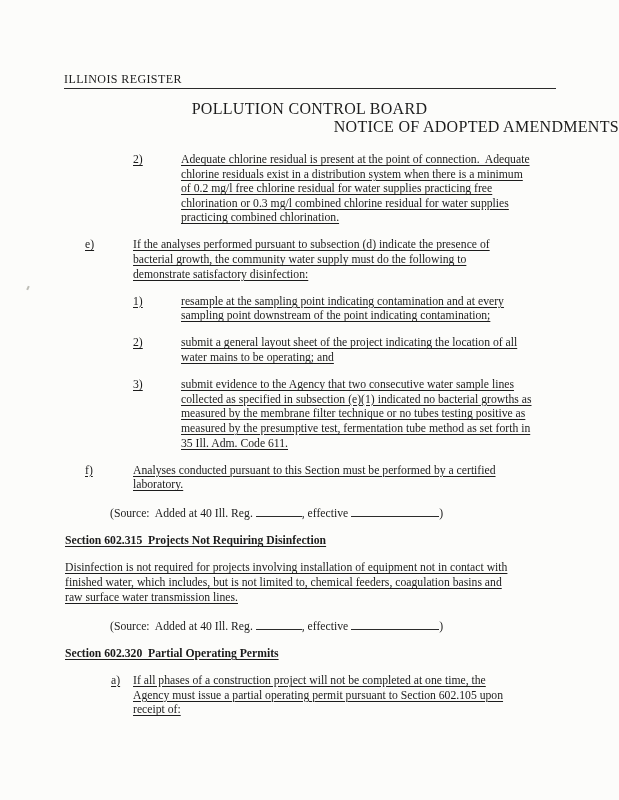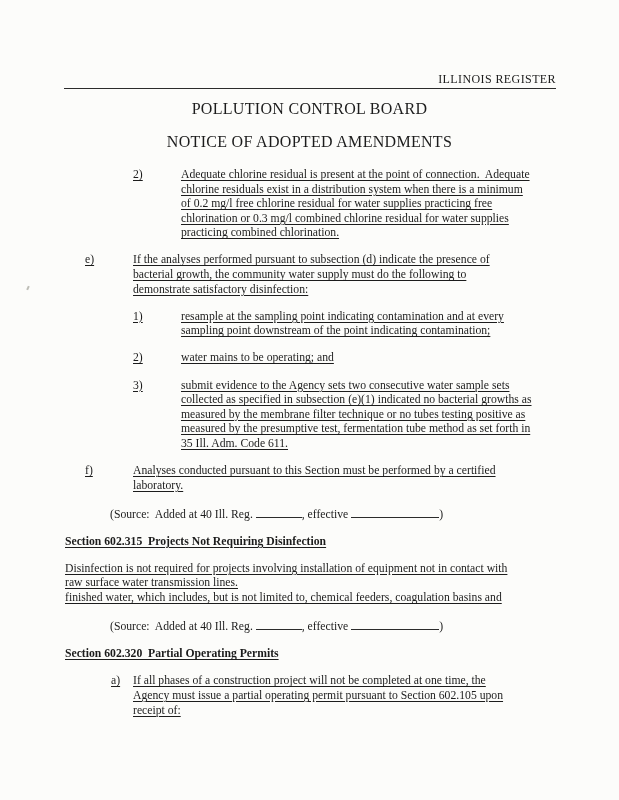--- a/index.html
+++ b/index.html
@@ -11,36 +11,36 @@
     margin: 0 auto;
     background: #fcfcfa;
     font-family: "Liberation Serif", "DejaVu Serif", serif;
     color: #1c1c1c;
     overflow: hidden;
   }
   .header-band {
     margin: 0 63px 0 64px;
     padding-top: 69px;
     border-bottom: 1.4px solid #2b2b2b;
-    text-align: right;
+    text-align: left;
   }
   .header-title {
     display: inline-block;
     font-size: 12px;
     letter-spacing: 0.4px;
     line-height: 17px;
   }
   .center-line {
     text-align: center;
     font-size: 16px;
     letter-spacing: 0.3px;
     white-space: pre;
   }
   .board-line  { margin-top: 11px; }
-  .notice-line { margin-top: 15px; }
+  .notice-line { margin-top: 0; text-align: right; }
   .content { margin: 17px 63px 0 65px; }
   .block { margin-bottom: 12.5px; }
   .line {
     display: block;
     font-size: 11.7px;
     line-height: 14.6px;
     white-space: pre;
   }
   .u {
     text-decoration: underline;
@@ -111,27 +111,28 @@
       <div class="block item sub2">
         <div class="label-cell"><span class="u">1)</span></div>
         <div>
           <span class="line u">resample at the sampling point indicating contamination and at every</span>
           <span class="line u">sampling point downstream of the point indicating contamination;</span>
         </div>
       </div>
       <div class="block item sub2">
         <div class="label-cell"><span class="u">2)</span></div>
         <div>
+          <span class="line u">submit a general layout sheet of the project indicating the location of all</span>
           <span class="line u">water mains to be operating; and</span>
         </div>
       </div>
       <div class="block item sub2">
         <div class="label-cell"><span class="u">3)</span></div>
         <div>
-          <span class="line u">submit evidence to the Agency sets two consecutive water sample sets</span>
+          <span class="line u">submit evidence to the Agency that two consecutive water sample lines</span>
           <span class="line u">collected as specified in subsection (e)(1) indicated no bacterial growths as</span>
           <span class="line u">measured by the membrane filter technique or no tubes testing positive as</span>
           <span class="line u">measured by the presumptive test, fermentation tube method as set forth in</span>
           <span class="line u">35 Ill. Adm. Code 611.</span>
         </div>
       </div>
       <div class="block item sub1">
         <div class="label-cell"><span class="u">f)</span></div>
         <div>
           <span class="line u">Analyses conducted pursuant to this Section must be performed by a certified</span>
@@ -139,22 +140,22 @@
         </div>
       </div>
       <div class="block source-block">
         <span class="line"><span>(Source:  Added at 40 Ill. Reg. </span><span class="blank blank-reg"></span><span>, effective </span><span class="blank blank-eff"></span><span>)</span></span>
       </div>
       <div class="block heading-block">
         <span class="line u">Section 602.315  Projects Not Requiring Disinfection</span>
       </div>
       <div class="block paragraph-block">
         <span class="line u">Disinfection is not required for projects involving installation of equipment not in contact with</span>
+        <span class="line u">finished water, which includes, but is not limited to, chemical feeders, coagulation basins and</span>
         <span class="line u">raw surface water transmission lines.</span>
-        <span class="line u">finished water, which includes, but is not limited to, chemical feeders, coagulation basins and</span>
       </div>
       <div class="block source-block">
         <span class="line"><span>(Source:  Added at 40 Ill. Reg. </span><span class="blank blank-reg"></span><span>, effective </span><span class="blank blank-eff"></span><span>)</span></span>
       </div>
       <div class="block heading-block">
         <span class="line u">Section 602.320  Partial Operating Permits</span>
       </div>
       <div class="block item sub1a">
         <div class="label-cell"><span class="u">a)</span></div>
         <div>

